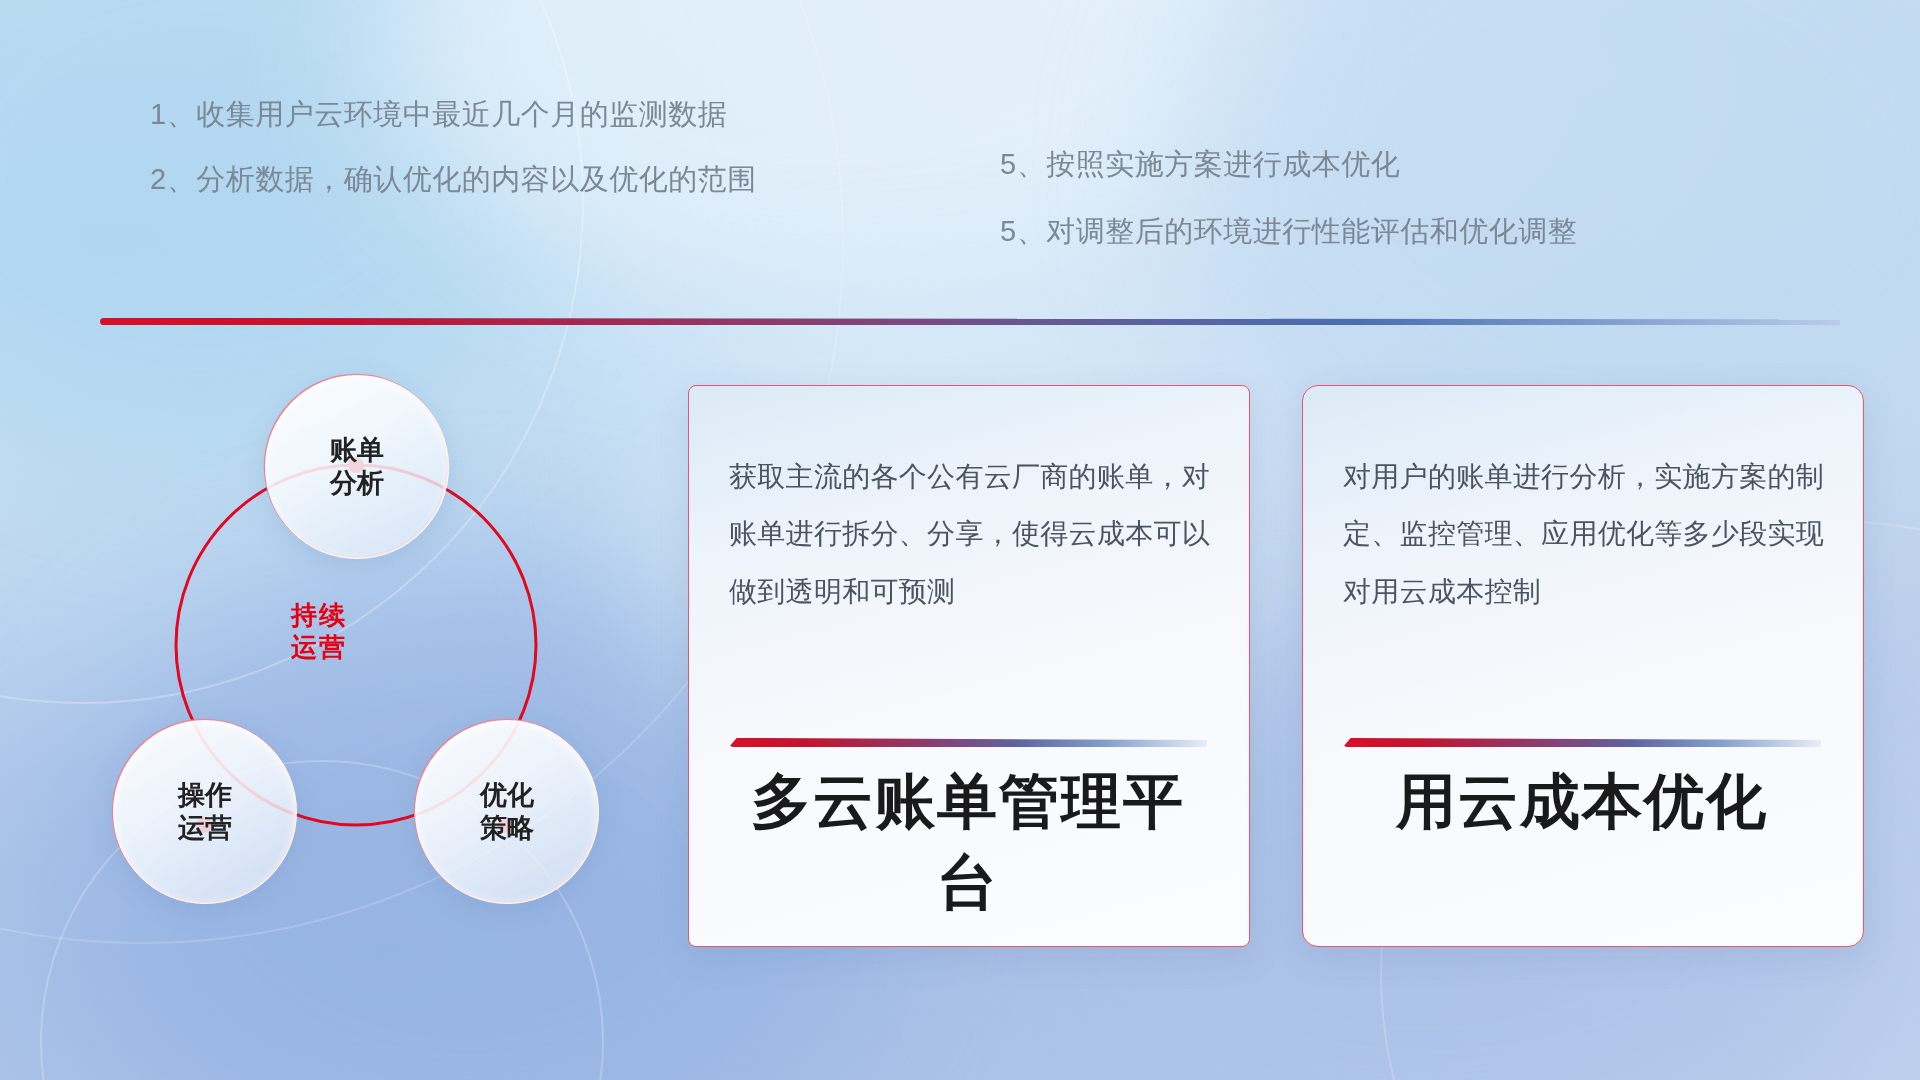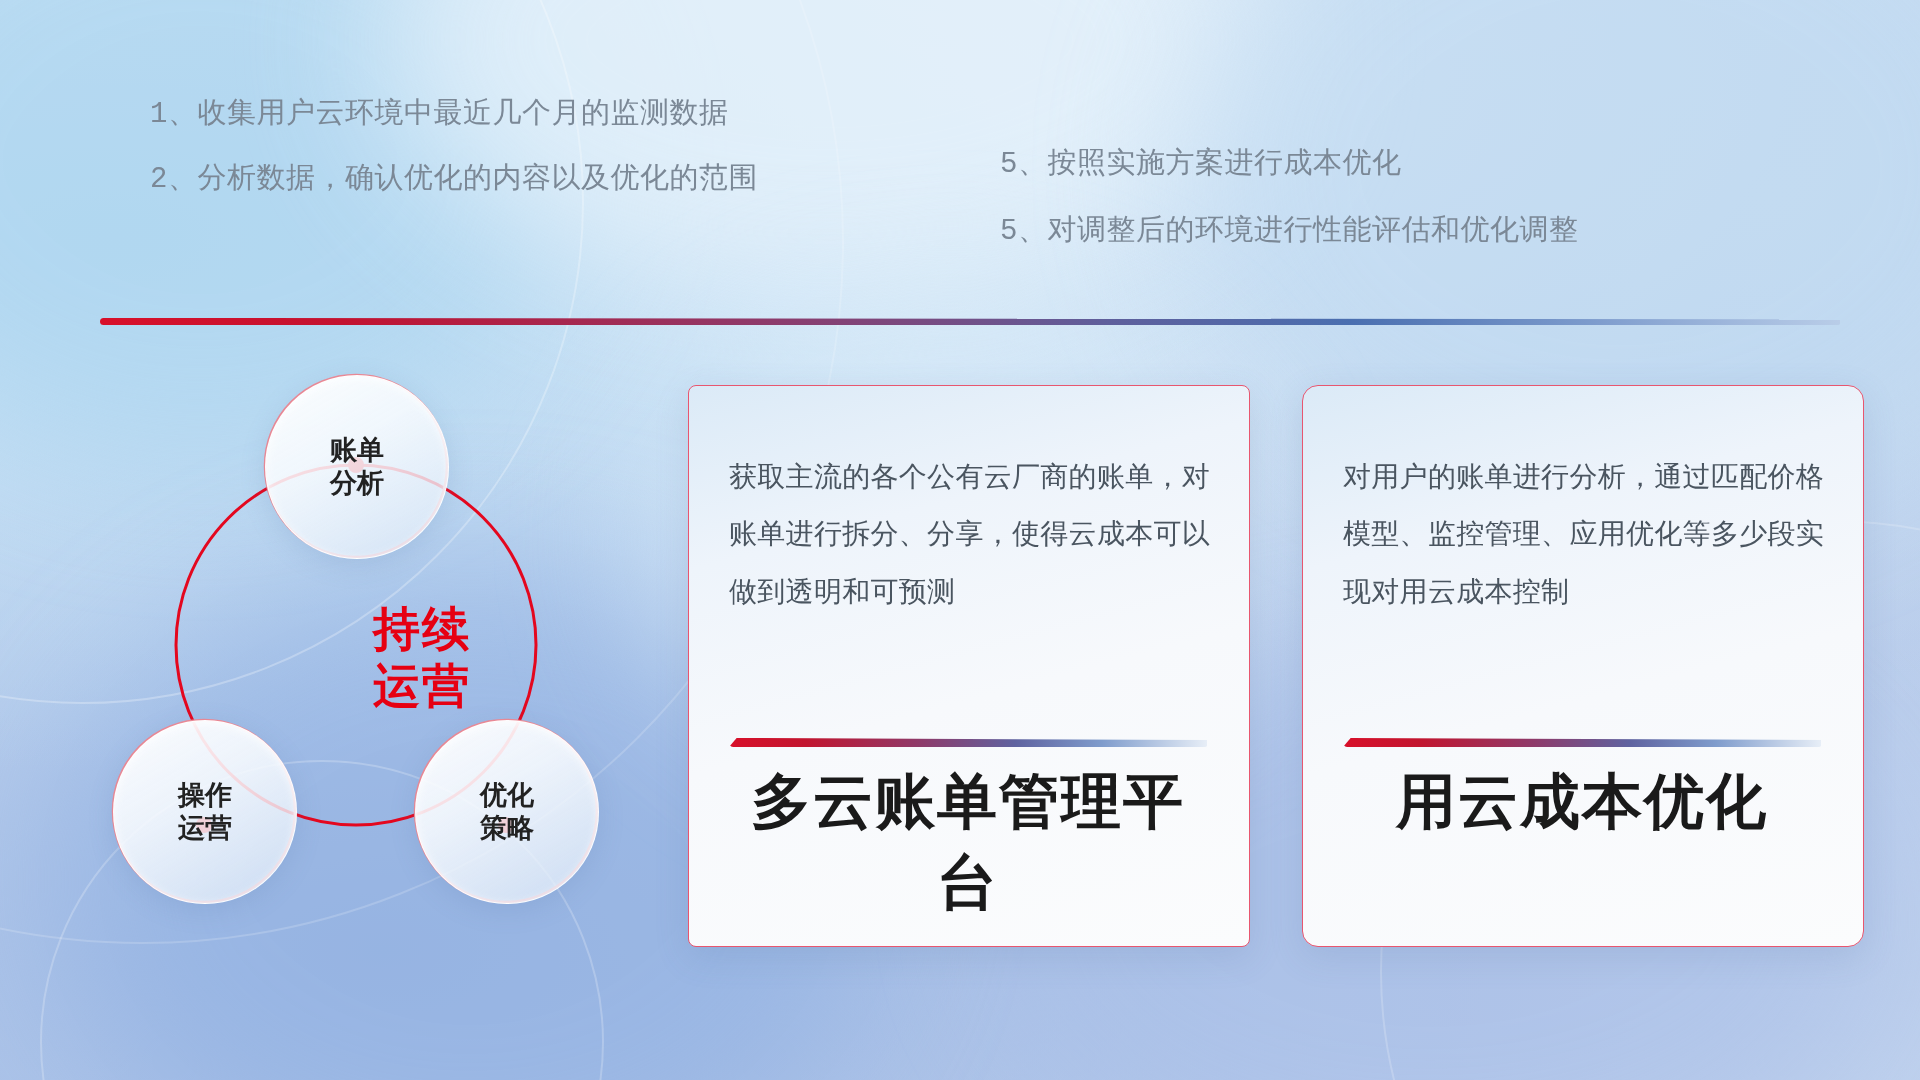--- a/index.html
+++ b/index.html
@@ -43,21 +43,20 @@
   .list-col{position:absolute;}
   .col-left{left:150px;top:100px;}
   .col-right{left:1000px;top:150px;}
   .list-item{
     color:#7b8896;
     font-size:29px;
     line-height:1;
     margin-bottom:36px;
     letter-spacing:.5px;
     white-space:nowrap;
-    font-family:Liberation Mono, monospace;
   }
   .col-right .list-item{margin-bottom:38px;}
 
   
   .divider{
     position:absolute;left:100px;top:318px;width:1740px;height:7px;
     background:linear-gradient(90deg,#d8102a 0%,#c31230 14%,#8e3a6a 38%,#5e5f9c 58%,#4a6fb0 72%,#7e9ccd 86%,#b9cde8 100%);
     border-radius:4px 2px 2px 4px;
     clip-path:polygon(0 0,100% 18%,100% 100%,0 100%);
   }
@@ -73,22 +72,22 @@
     box-shadow:0 6px 26px rgba(90,120,170,.18), inset 0 2px 10px rgba(255,255,255,.8);
     display:flex;align-items:center;justify-content:center;
   }
   .bub-top{width:182px;height:182px;left:170px;top:20px;}
   .bub-bl{width:182px;height:182px;left:18px;top:365px;}
   .bub-br{width:182px;height:182px;left:320px;top:365px;}
   .bub-label{
     font-size:27px;font-weight:700;color:#222;line-height:1.22;
   }
   .center-label{
-    position:absolute;left:196px;top:245px;width:180px;text-align:right;
-    font-size:47px;font-weight:800;color:#e60012;line-height:1.22;
+    position:absolute;left:196px;top:245px;width:180px;text-align:left;
+    font-size:26px;font-weight:800;color:#e60012;line-height:1.22;
     letter-spacing:2px;
   }
 
   
   .card{
     position:absolute;top:385px;width:560px;height:560px;
     border-radius:16px;
     border:1.5px solid #e8566f;
     background:linear-gradient(165deg,#dbeaf7 0%,#eef4fb 26%,#f7f9fc 55%,#fbfcfd 100%);
     box-shadow:0 10px 34px rgba(80,110,160,.16);
@@ -182,16 +181,16 @@
   </div>
 </div>
 
 <div class="card card1">
   <div class="card-body">获取主流的各个公有云厂商的账单，对账单进行拆分、分享，使得云成本可以做到透明和可预测</div>
   <div class="card-rule"></div>
   <div class="card-title">多云账单管理平台</div>
 </div>
 
 <div class="card card2">
-  <div class="card-body">对用户的账单进行分析，通过匹配价格模型、监控管理、应用优化等多少段实现对用云成本控制</div>
+  <div class="card-body">对用户的账单进行分析，实施方案的制定、监控管理、应用优化等多少段实现对用云成本控制</div>
   <div class="card-rule"></div>
   <div class="card-title">用云成本优化</div>
 </div>
 
 </body></html>

